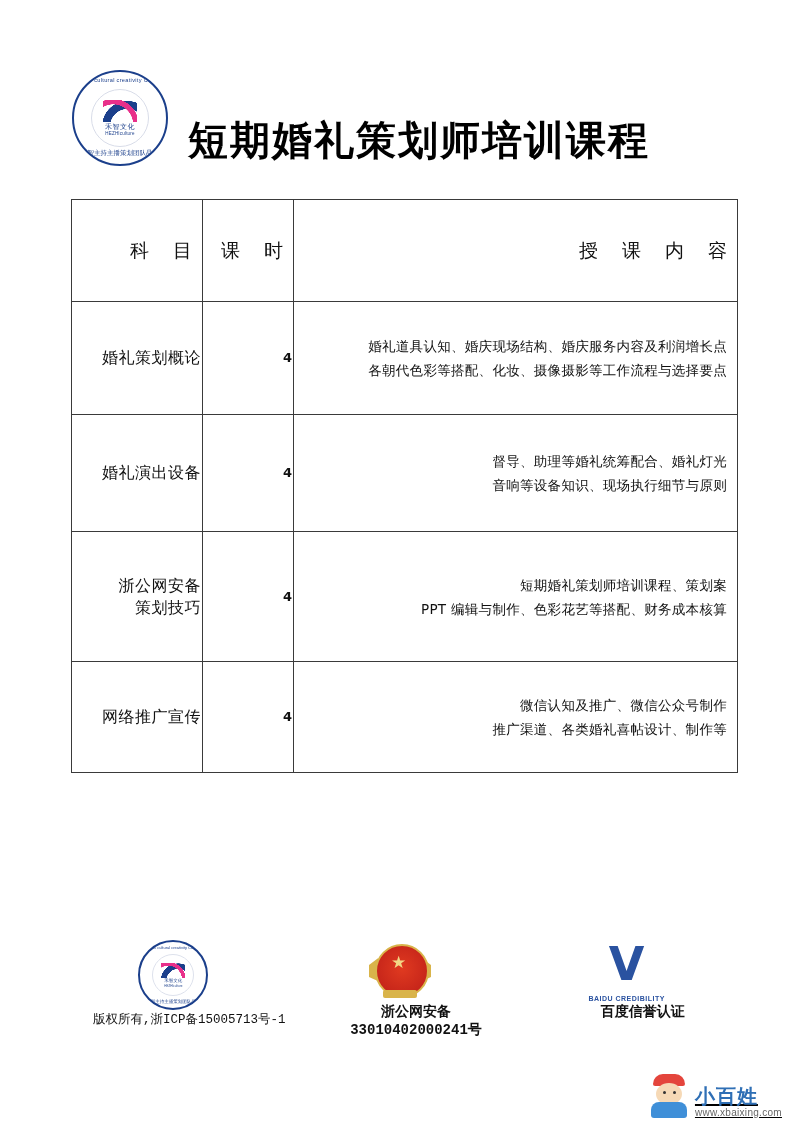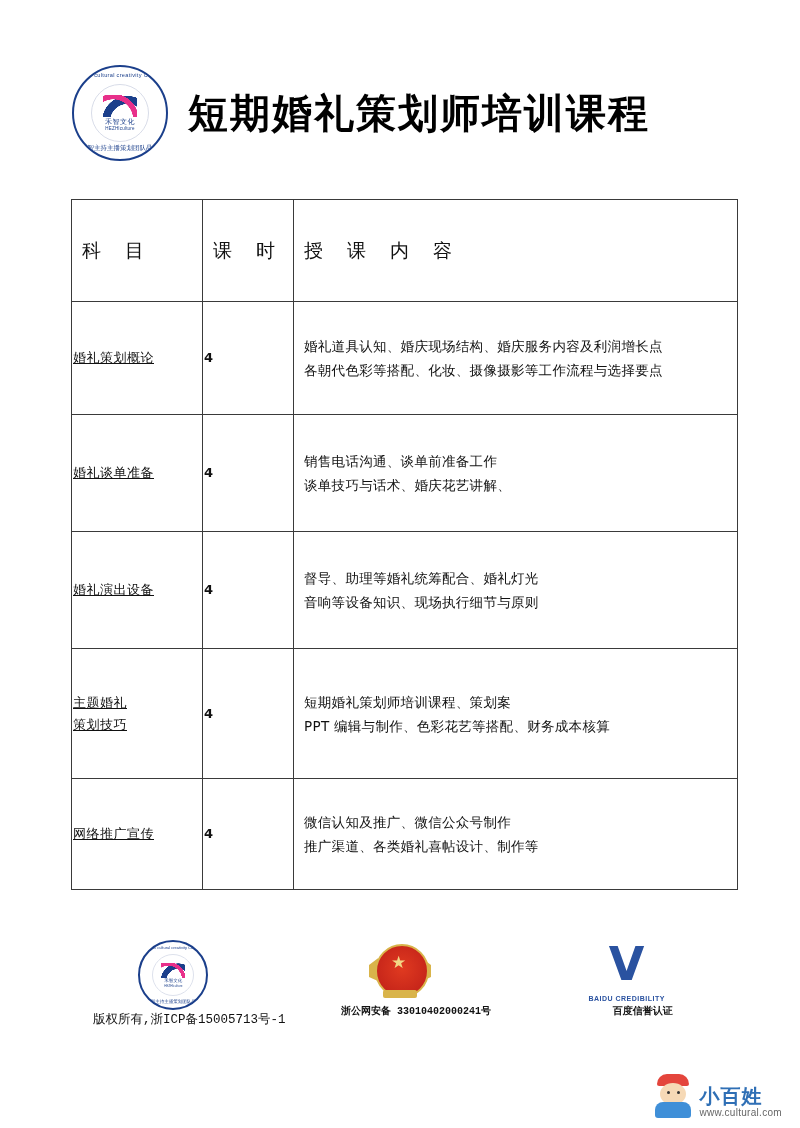--- a/index.html
+++ b/index.html
@@ -17,21 +17,21 @@
   }
 
   
   .header {
     position: absolute;
     top: 58px;
     left: 0;
     width: 800px;
     height: 110px;
     display: flex;
-    align-items: center;
+    align-items: flex-end;
   }
   .logo-wrap {
     width: 120px;
     height: 100px;
     margin-left: 60px;
     display: flex;
     align-items: center;
     justify-content: center;
     flex: none;
   }
@@ -117,45 +117,44 @@
     width: 659px;
   }
   table.course {
     border-collapse: collapse;
     width: 659px;
     table-layout: fixed;
   }
   table.course td, table.course th {
     border: 1px solid #3a3a3a;
     vertical-align: middle;
-    text-align: left;
+    text-align: right;
     font-family: "DejaVu Sans", "Liberation Sans", sans-serif;
   }
   thead td.hd {
     height: 99px;
     font-size: 19px;
     letter-spacing: 9px;
     text-indent: 9px;
     font-weight: normal;
     color: #111;
   }
   td.col-subject { width: 128px; }
   td.col-hours   { width: 88px; }
   td.col-content { width: 441px; }
 
   tbody td {
     font-size: 13.5px;
     color: #111;
     line-height: 24px;
   }
   tbody td.subject {
-    font-size: 13px;
+    font-size: 16px;
     letter-spacing: .5px;
     line-height: 22px;
-    text-decoration: underline;
   }
   tbody td.hours {
     font-size: 13px;
     font-weight: bold;
   }
   tbody td.content {
     padding: 6px 10px;
     letter-spacing: .3px;
   }
   tbody td.content .line { display: block; }
@@ -191,21 +190,21 @@
     margin-top: 1px;
     font-size: 12.5px;
     font-family: Liberation Mono, monospace;
     color: #111;
     text-align: center;
     line-height: 18px;
     padding-left: 32px;
   }
   .fcol .badge-caption.bold {
     font-weight: bold;
-    font-size: 10px;
+    font-size: 14px;
   }
 
   .mini-logo {
     position: relative;
     width: 66px;
     height: 66px;
     border-radius: 50%;
     border: 2px solid #1b3f8b;
     background: #fff;
     overflow: hidden;
@@ -300,20 +299,21 @@
   }
 
   
   .watermark {
     position: absolute;
     right: 18px;
     bottom: 10px;
     display: flex;
     align-items: flex-end;
     gap: 6px;
+    text-decoration: underline;
   }
   .wm-face {
     width: 40px; height: 44px; position: relative;
   }
   .wm-face .hat {
     position: absolute; left: 4px; top: 0;
     width: 32px; height: 12px;
     background: #e4453c;
     border-radius: 14px 14px 3px 3px;
   }
@@ -378,38 +378,30 @@
     </thead>
     <tbody>
       <tr class="r1">
         <td class="subject">婚礼策划概论</td>
         <td class="hours">4</td>
         <td class="content">
           <span class="line">婚礼道具认知、婚庆现场结构、婚庆服务内容及利润增长点</span>
           <span class="line">各朝代色彩等搭配、化妆、摄像摄影等工作流程与选择要点</span>
         </td>
       </tr>
-      <tr class="r2">
-        <td class="subject">婚礼谈单准备</td>
-        <td class="hours">4</td>
-        <td class="content">
-          <span class="line">销售电话沟通、谈单前准备工作</span>
-          <span class="line">谈单技巧与话术、婚庆花艺讲解、</span>
-        </td>
-      </tr>
       <tr class="r3">
         <td class="subject">婚礼演出设备</td>
         <td class="hours">4</td>
         <td class="content">
           <span class="line">督导、助理等婚礼统筹配合、婚礼灯光</span>
           <span class="line">音响等设备知识、现场执行细节与原则</span>
         </td>
       </tr>
       <tr class="r4">
-        <td class="subject" style="white-space:pre-line">主题婚礼
+        <td class="subject" style="white-space:pre-line">浙公网安备
 策划技巧</td>
         <td class="hours">4</td>
         <td class="content">
           <span class="line">短期婚礼策划师培训课程、策划案</span>
           <span class="line">PPT 编辑与制作、色彩花艺等搭配、财务成本核算</span>
         </td>
       </tr>
       <tr class="r6">
         <td class="subject">网络推广宣传</td>
         <td class="hours">4</td>
@@ -462,15 +454,15 @@
 <div class="watermark">
   <div class="wm-face">
     <div class="hat"></div>
     <div class="head"></div>
     <div class="eye l"></div>
     <div class="eye r"></div>
     <div class="body"></div>
   </div>
   <div class="wm-text">
     <div class="big">小百姓</div>
-    <div class="url">www.cultural.com</div>
+    <div class="url">www.xbaixing.com</div>
   </div>
 </div>
 
 </body></html>

